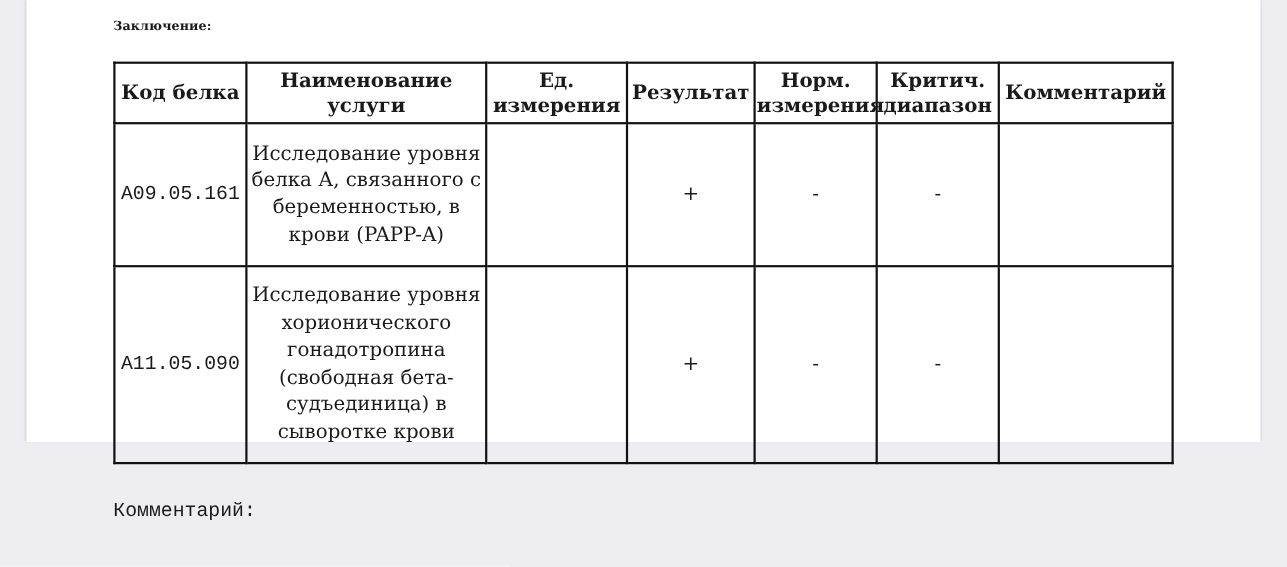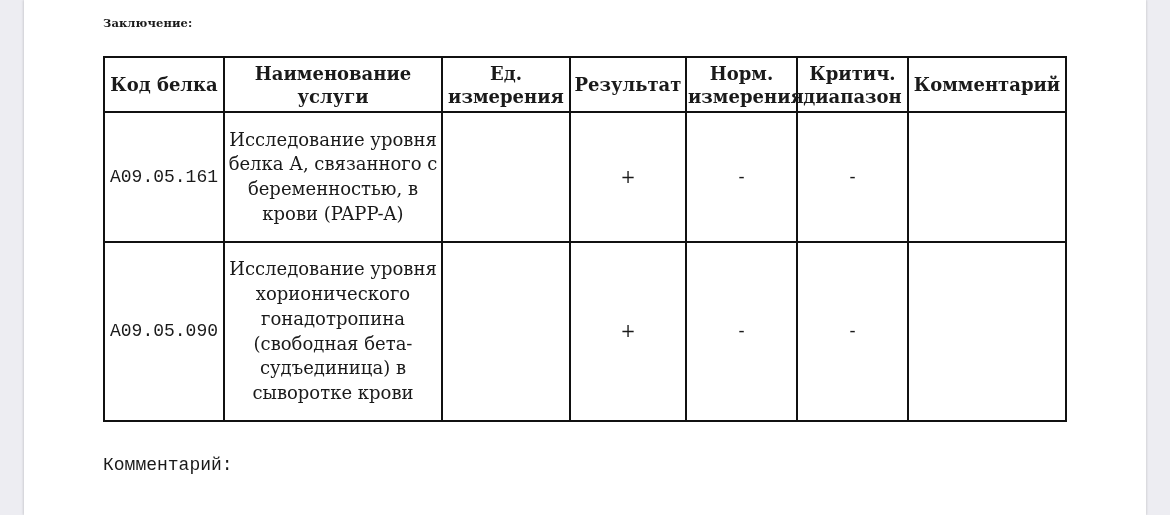--- a/index.html
+++ b/index.html
@@ -4,21 +4,21 @@
   <style>
     html, body { margin: 0; padding: 0; }
     body {
       width: 1170px; height: 515px; overflow: hidden;
       background: #ededf2;
       position: relative;
       font-family: "DejaVu Serif", serif;
       color: #1a1a1a;
     }
     .page {
-      position: absolute; left: 24px; top: 0; width: 1122px; height: 515px;
+      position: absolute; left: 24px; top: 0; width: 1122px; height: 402px;
       background: #ffffff;
       box-shadow: -1px 0 2px rgba(0,0,0,0.12), 1px 0 2px rgba(0,0,0,0.10);
     }
     .section-title {
       position: absolute; left: 79px; top: 16px;
       font-size: 11.5px; font-weight: bold; letter-spacing: 0.1px;
     }
     table.results {
       position: absolute; left: 79px; top: 56px;
       border-collapse: collapse;
@@ -76,21 +76,21 @@
       <tr style="height:130px">
         <td class="code">A09.05.161</td>
         <td>Исследование уровня белка А, связанного с беременностью, в крови (PAPP-A)</td>
         <td></td>
         <td>+</td>
         <td>-</td>
         <td>-</td>
         <td></td>
       </tr>
       <tr style="height:179px">
-        <td class="code">A09.05.090</td>
+        <td class="code">A11.05.090</td>
         <td>Исследование уровня хорионического гонадотропина (свободная бета-судъединица) в сыворотке крови</td>
         <td></td>
         <td>+</td>
         <td>-</td>
         <td>-</td>
         <td></td>
       </tr>
     </tbody>
   </table>
 

